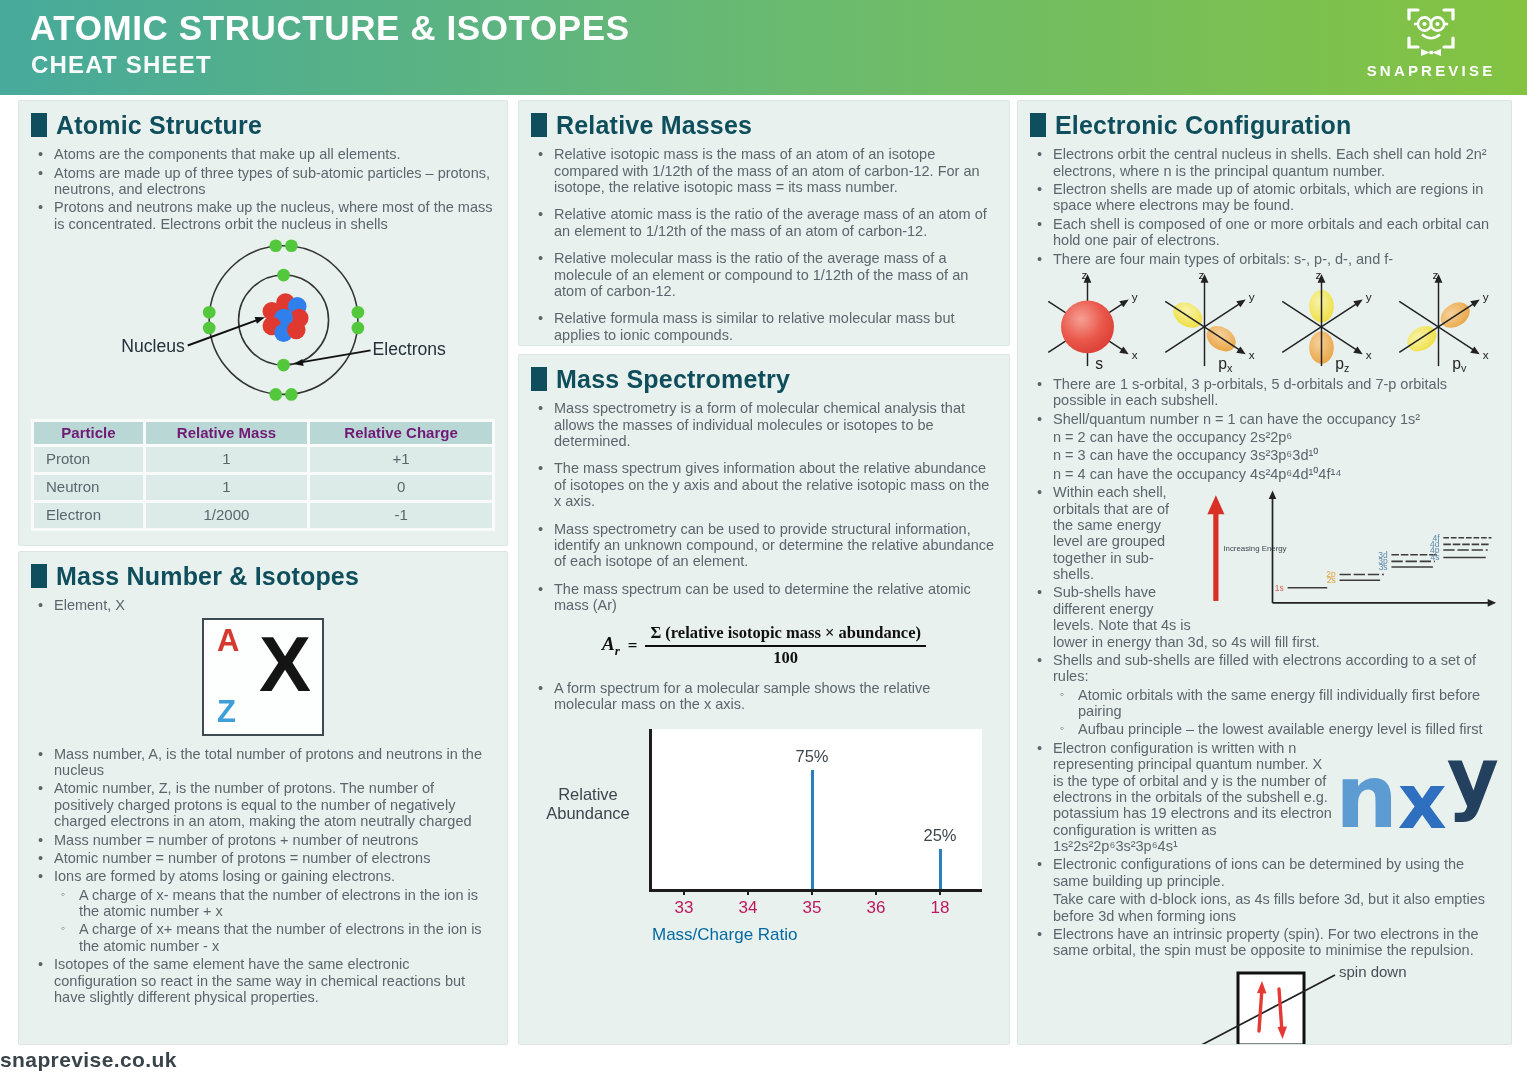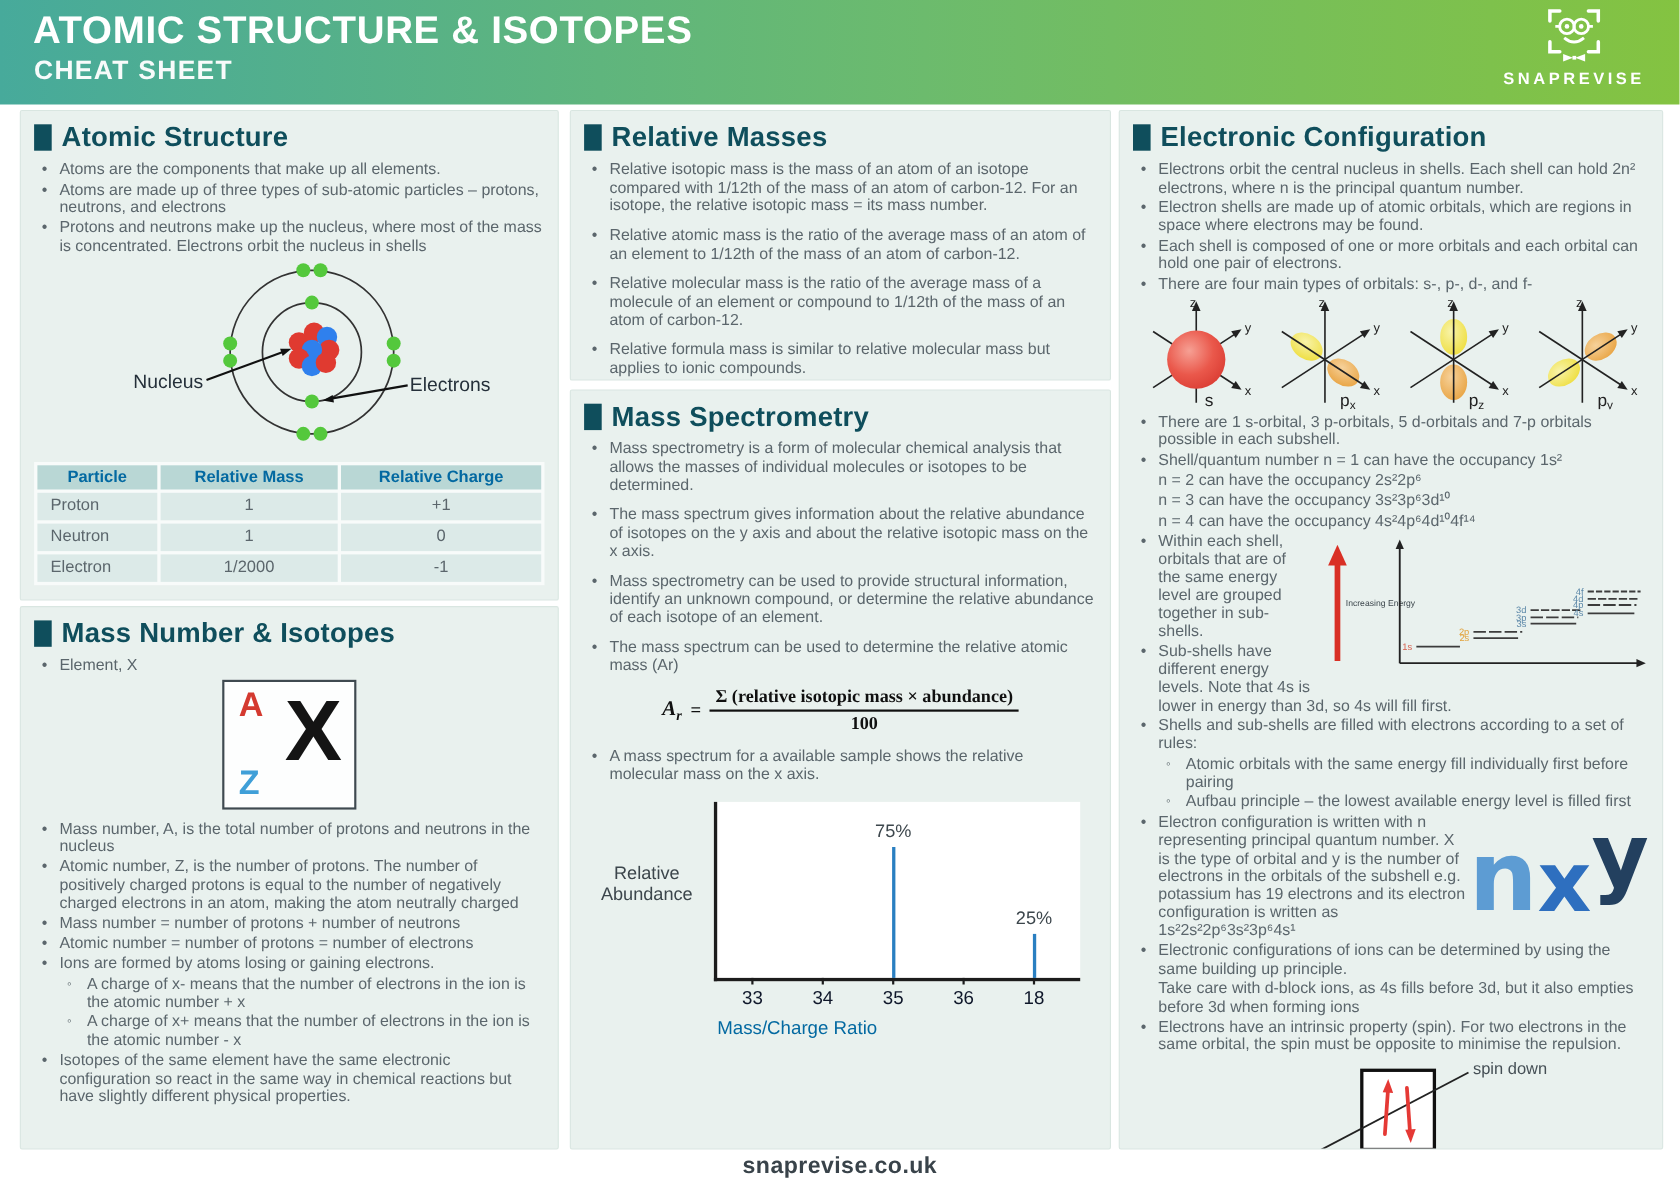--- a/index.html
+++ b/index.html
@@ -30,21 +30,21 @@
   .b{position:relative;padding-left:23px;margin-bottom:2px}
   .b::before{content:"•";position:absolute;left:7px;top:0}
   .sb{position:relative;padding-left:25px;margin-left:23px;margin-bottom:2px}
   .sb::before{content:"◦";position:absolute;left:7px;top:1px;font-size:12px}
   .cont{padding-left:23px;margin-bottom:2px}
   .sp .b{margin-bottom:11px}
 
   
   .atomfig{margin:1px 0 3px 0;text-align:center}
   .ptable{width:100%;border-collapse:separate;border-spacing:3px;background:#f8fbfa;margin-top:2px}
-  .ptable th{background:#b9d7d5;color:#0369a1;font-weight:bold;font-size:15px;padding:3px 6px;text-align:center}
+  .ptable th{background:#b9d7d5;color:#701a75;font-weight:bold;font-size:15px;padding:3px 6px;text-align:center}
   .ptable td{background:#dceae8;color:#5b666c;font-size:15px;padding:4px 8px;text-align:center}
   .ptable td:first-child{text-align:left;padding-left:12px}
 
   
   .elem-box{position:relative;width:118px;height:114px;background:#fdfefe;border:2px solid #3f4a50;margin:4px auto 10px auto}
   .elem-box .A{position:absolute;left:13px;top:3px;color:#d43a30;font-size:31px;font-weight:bold}
   .elem-box .Z{position:absolute;left:13px;bottom:5px;color:#3f9fd8;font-size:31px;font-weight:bold}
   .elem-box .X{position:absolute;right:11px;top:0px;color:#141414;font-size:78px;font-weight:bold}
 
   
@@ -58,36 +58,36 @@
   .frac .den{display:block;padding-top:2px}
 
   
   .chart{position:relative;height:240px;margin-top:6px}
   .chart .ylab{position:absolute;left:2px;top:62px;width:110px;text-align:center;font-size:16.5px;color:#3c464c}
   .chart .plot{position:absolute;left:118px;top:6px;width:330px;height:160px;background:#fff;
                border-left:3px solid #1c1c1c;border-bottom:3px solid #1c1c1c}
   .stem{position:absolute;bottom:0;width:3px}
   .stem-label{position:absolute;width:60px;text-align:center;font-size:16.5px;color:#3c464c}
   .chart .ticks{position:absolute;left:121px;top:172px;width:334px;height:24px}
-  .tick-num{position:absolute;top:3px;width:36px;text-align:center;font-size:17px;color:#0f172a}
+  .tick-num{position:absolute;top:3px;width:36px;text-align:center;font-size:17px;color:#be185d}
   .tick-mark{position:absolute;top:-6px;width:2px;height:6px;background:#1c1c1c}
   .chart .xlab{position:absolute;left:121px;top:202px;width:334px;text-align:left;font-size:17px;color:#0369a1}
 
   
   .orb-row{display:flex;gap:2px;margin:3px 0 4px 0}
   .efloat{float:right;width:302px;height:132px;margin:0 0 2px 4px}
   .nfloat{float:right;width:164px;height:100px;margin:4px 0 4px 2px;display:flex;justify-content:flex-end}
   .nfloat .ln{font-family:"DejaVu Sans",sans-serif;font-weight:bold;font-size:88px;line-height:.85;color:#5d9cd3;margin-top:16px}
   .nfloat .lx{font-family:"DejaVu Sans",sans-serif;font-weight:bold;font-size:76px;line-height:.9;color:#2e6fbf;margin-top:24px}
   .nfloat .ly{font-family:"DejaVu Sans",sans-serif;font-weight:bold;font-size:80px;line-height:.9;color:#23405f;margin-top:-2px}
 
   .spinfig{position:relative;height:104px;margin-top:2px;clear:both}
   .spinfig .lbl{position:absolute;font-size:15px;color:#454f55}
 
-  .footer{position:absolute;left:0;top:1048px;width:100%;text-align:center;
+  .footer{position:absolute;left:0;top:1048px;width:100%;
           font-size:21px;font-weight:bold;color:#39434a;letter-spacing:.4px}
 </style>
 </head>
 <body>
 
 <div class="header">
   <div class="title">ATOMIC STRUCTURE &amp; ISOTOPES</div>
   <div class="subtitle">CHEAT SHEET</div>
   <div class="logo">
     <svg width="66" height="54" viewBox="0 0 66 54">
@@ -234,21 +234,21 @@
 
   <div class="formula">
     <span class="lhs"><span>A</span><sub>r</sub></span>
     <span class="eq">=</span>
     <span class="frac">
       <span class="num">Σ (relative isotopic mass × abundance)</span>
       <span class="den">100</span>
     </span>
   </div>
 
-  <div class="b">A mass spectrum for a available sample shows the relative molecular mass on the x axis.</div>
+  <div class="b">A form spectrum for a molecular sample shows the relative molecular mass on the x axis.</div>
 
   <div class="chart">
     <div class="ylab">Relative Abundance</div>
     <div class="plot" id="spec-plot">
         <div class="stem" style="left: 158.5px; height: 119px; background: rgb(42, 127, 193);"></div>
         <div class="stem-label" style="left: 130px; bottom: 124px;">75%</div>
         <div class="stem" style="left: 286.5px; height: 40px; background: rgb(42, 127, 193);"></div>
         <div class="stem-label" style="left: 258px; bottom: 45px;">25%</div>
       </div>
     <div class="ticks" id="spec-ticks">

